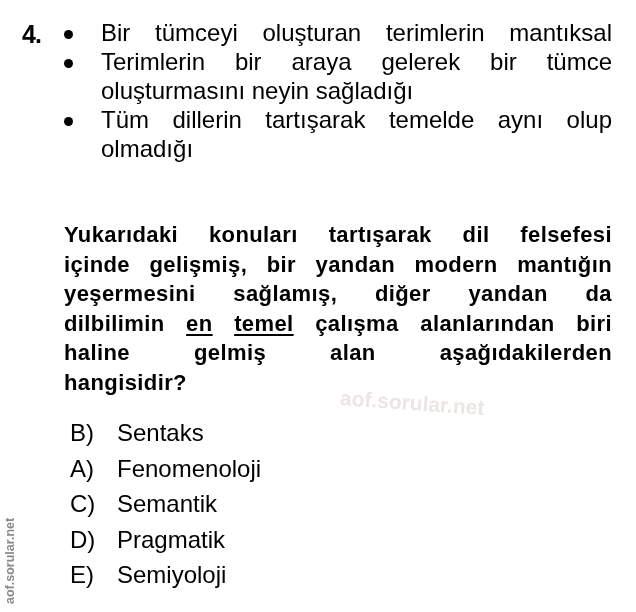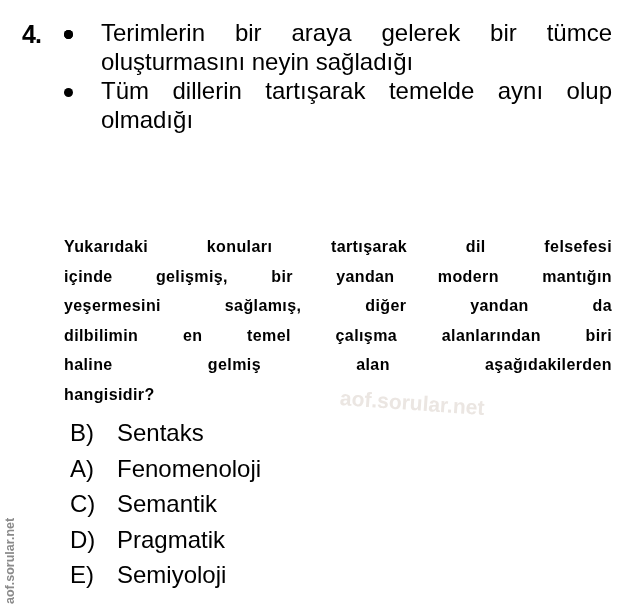--- a/index.html
+++ b/index.html
@@ -53,37 +53,38 @@
       display: block;
       text-align: justify;
       text-align-last: justify;
     }
     .bullet-line.last {
       text-align-last: left;
     }
     .stem {
       position: absolute;
       left: 64px;
-      top: 232px;
+      top: 220px;
       width: 548px;
-      font-size: 16px;
+      font-size: 22px;
       font-weight: bold;
       line-height: 29.6px;
       letter-spacing: 0.4px;
     }
     .stem-line {
       display: block;
       text-align: justify;
       text-align-last: justify;
       white-space: nowrap;
     }
     .stem-line.last {
       text-align-last: left;
     }
     .stem-line .u {
+      text-decoration: underline;
       text-decoration-thickness: 2px;
       text-underline-offset: 3px;
     }
     .options {
       position: absolute;
       left: 70px;
       top: 417px;
       margin: 0;
       padding: 0;
       list-style: none;
@@ -123,20 +124,21 @@
     }
   </style>
 </head>
 <body>
 
 <div class="qnum">4.</div>
 
 <ul class="bullets">
   <li class="bullet-item">
     <span class="bullet-dot"></span>
+    <span class="bullet-line">Bir tümceyi oluşturan terimlerin mantıksal</span>
   </li>
   <li class="bullet-item">
     <span class="bullet-dot"></span>
     <span class="bullet-line">Terimlerin bir araya gelerek bir tümce</span>
     <span class="bullet-line last">oluşturmasını neyin sağladığı</span>
   </li>
   <li class="bullet-item">
     <span class="bullet-dot"></span>
     <span class="bullet-line">Tüm dillerin tartışarak temelde aynı olup</span>
     <span class="bullet-line last">olmadığı</span>

